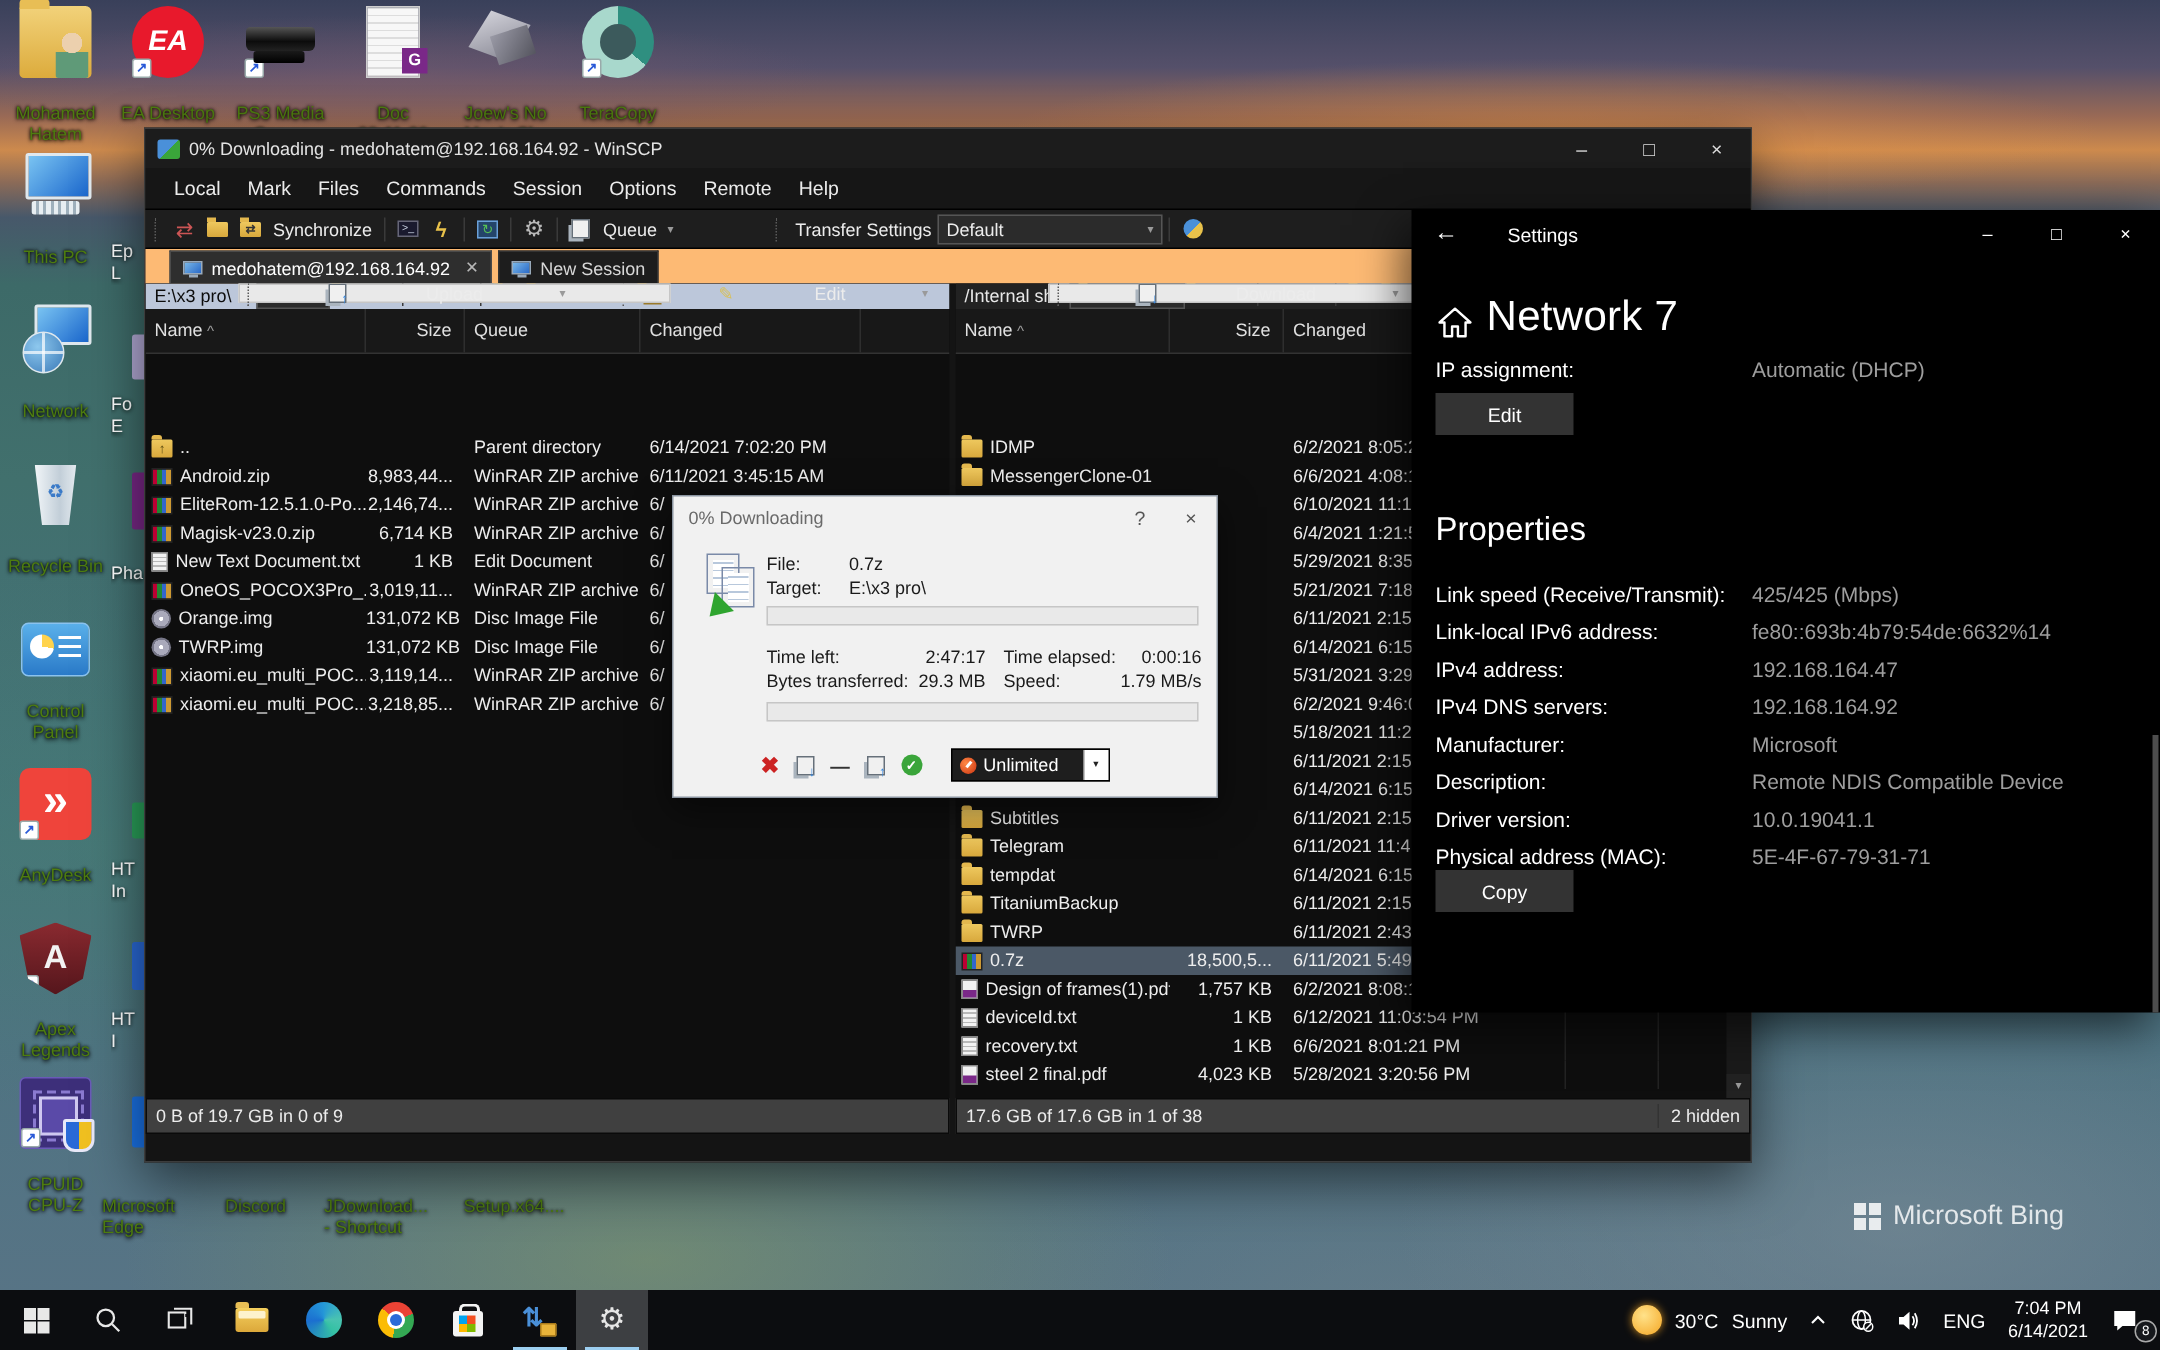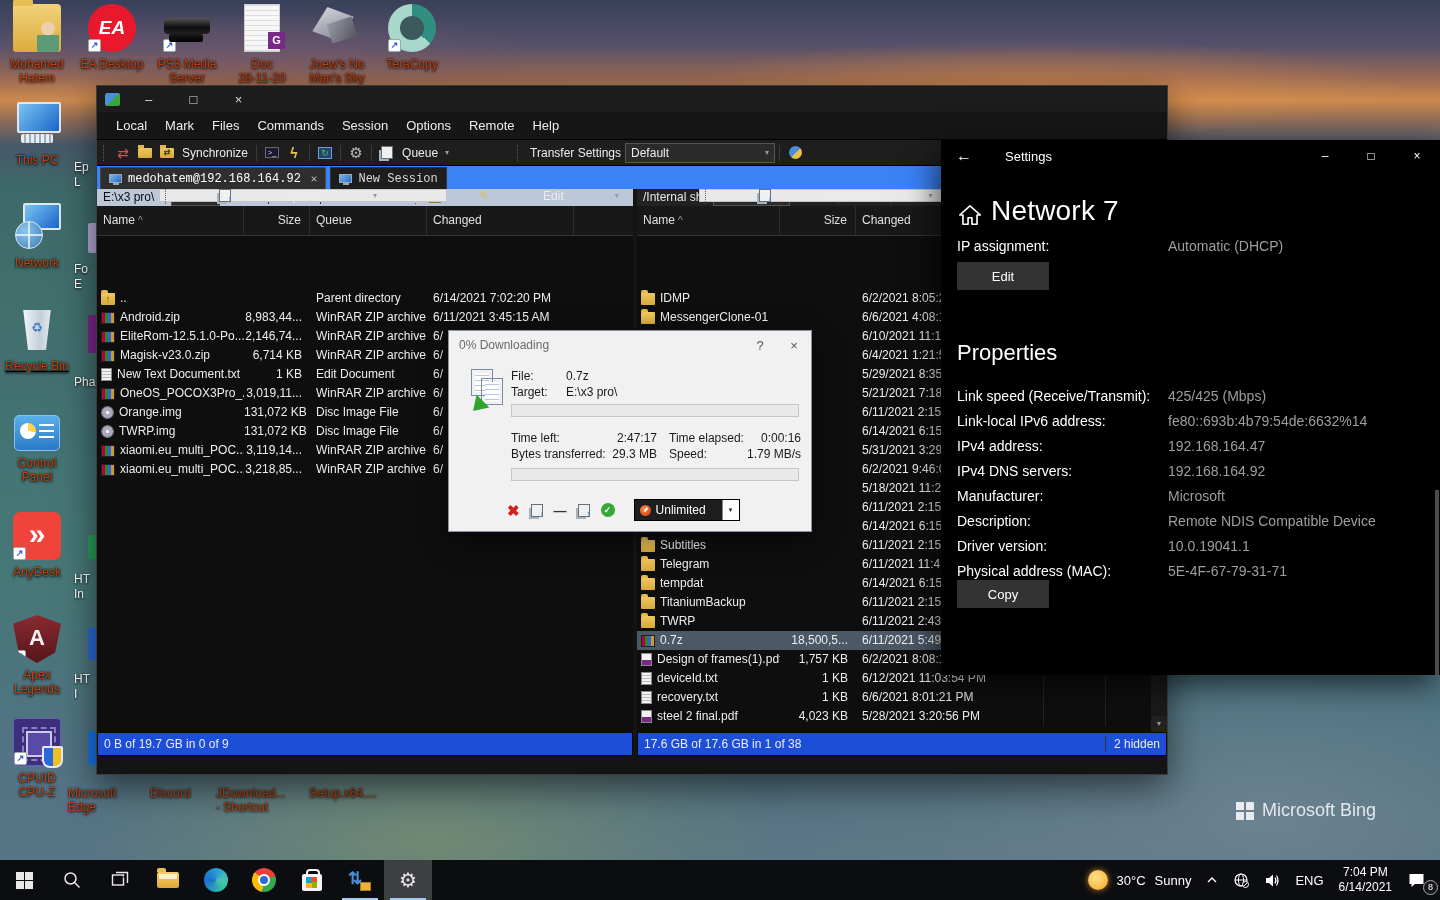--- a/index.html
+++ b/index.html
@@ -19,21 +19,21 @@
  radial-gradient(ellipse 420px 200px at 65% 880px, rgba(110,130,140,.45), transparent 70%),
  linear-gradient(180deg, #39405a 0px, #55506a 45px, #9a6a55 78px, #cd8a4d 100px, #8a6a58 122px, #47586a 145px, #3d6a68 190px, #41706d 320px, #45717b 540px, #4f7382 700px, #597486 900px);
 }
 .bing-mark { position:absolute; left:1236px; top:800px; display:flex; align-items:center; gap:8px;
  color:rgba(255,255,255,.82); font-size:18px; }
 .winlogo-sm { width:18px; height:18px; display:grid; grid-template-columns:8px 8px; grid-template-rows:8px 8px; gap:2px; opacity:.85; }
 .winlogo-sm i { background:#fff; }
 
 
 .dcell { position:absolute; width:70px; text-align:center; }
-.dlabel { margin-top:5px; font-size:12px; line-height:14px; color:#c2410c; white-space:pre-line;
+.dlabel { margin-top:16px; font-size:12px; line-height:14px; color:#4d7c0f; white-space:pre-line;
  text-shadow:0 1px 3px rgba(0,0,0,.95), 0 0 2px rgba(0,0,0,.9); }
 .dicon { position:relative; width:48px; height:48px; margin:0 auto; }
 .sc-badge { position:absolute; left:0px; bottom:0px; width:13px; height:13px; background:#fff;
  border:1px solid #9aa; border-radius:2px; color:#2a5ad8; font-size:9px; font-weight:bold;
  line-height:11px; text-align:center; }
 .frag { position:absolute; left:74px; width:22px; overflow:hidden; white-space:nowrap;
  font-size:12px; line-height:15px; color:#fff; text-shadow:0 1px 3px #000; text-align:left; }
 .sliver { position:absolute; left:88px; width:8px; border-radius:2px 0 0 2px; }
 
 
@@ -105,21 +105,21 @@
  background:linear-gradient(135deg,#4a90d9 0 50%, #3aa53a 50% 100%); }
 .title-text { font-size:12px; color:#e4e4e4; flex:1; white-space:nowrap; overflow:hidden; }
 .win-btns { display:flex; height:100%; }
 .win-btn { width:45px; height:100%; display:flex; align-items:center; justify-content:center;
  color:#dcdcdc; font-size:13px; }
 .ws-menu { height:28px; background:#161616; display:flex; align-items:center; padding-left:10px;
  border-bottom:1px solid #000; }
 .menu-item { font-size:13px; color:#ececec; padding:0 9px; line-height:27px; }
 .ws-toolbar { height:26px; background:#1e1e1e; display:flex; align-items:center; padding:0 4px;
  border-bottom:1px solid #000; }
-.ws-tabs { height:23px; background:#3b82f6; display:flex; align-items:flex-end; padding-left:3px;font-family:Liberation Mono, monospace; }
+.ws-tabs { height:23px; background:#fdba74; display:flex; align-items:flex-end; padding-left:16px; }
 .tab { height:22px; display:flex; align-items:center; padding:0 8px; font-size:12px; gap:6px; }
 .tab.active { background:#2e2e2e; border:1px solid #4a4a4a; border-bottom:none; color:#fff; }
 .tab.plain { color:#d8d8d8; background:#1d1d1d; border:1px solid #333; border-bottom:none; margin-left:4px; }
 .tab .tclose { color:#b8b8b8; font-size:11px; margin-left:4px; }
 
 .ws-panels { position:absolute; left:0; top:103px; width:1070px; height:543px; display:flex; }
 .panel { position:relative; background:#0e0e0e; overflow:hidden; }
 .panel.left { width:536px; }
 .panel.right { width:530px; }
 .splitter { width:4px; background:#141414; }
@@ -195,21 +195,21 @@
 .filterbox { width:16px; height:14px; border:1px solid #777; display:flex; align-items:center; justify-content:center; }
 .filterbox::after { content:"▼"; font-size:7px; color:#9ac; }
 .mini-monitor { width:13px; height:9px; background:linear-gradient(135deg,#7ab8e8,#2a6ac8); border:1px solid #9ab; position:relative; }
 .mini-monitor::after { content:""; position:absolute; left:3px; bottom:-3px; width:6px; height:2px; background:#9ab; }
 .pencil { color:#d8c05a; font-size:12px; }
 .renbox { width:14px; height:11px; border:1px solid #778; color:#99a; font-size:8px; line-height:10px; text-align:center; }
 .dim { opacity:.5; }
 
 
 .statusrow { position:absolute; left:0; top:646px; width:1070px; height:24px; display:flex; }
-.stbox { background:#1d4ed8; border:1px solid #0a0a0a; font-size:12px; color:#ececec;
+.stbox { background:#404040; border:1px solid #0a0a0a; font-size:12px; color:#ececec;
  display:flex; align-items:center; padding:0 6px; }
 .stbox.l { width:536px; }
 .stbox.r { width:530px; margin-left:4px; }
 .sthidden { margin-left:auto; border-left:1px solid #333; padding-left:8px; height:16px; line-height:16px; }
 .bottombar { position:absolute; left:0; top:670px; width:1070px; height:20px; background:#1b1b1b;
  display:flex; align-items:center; justify-content:flex-end; border-top:1px solid #000; }
 .bcell { border-left:1px solid #333; height:100%; display:flex; align-items:center; justify-content:center;
  font-size:12px; color:#e0e0e0; }
 .mini-lock { width:10px; height:8px; background:#8a8a8a; border-radius:1px; position:relative; margin-top:4px; }
 .mini-lock::before { content:""; position:absolute; left:2px; top:-5px; width:6px; height:5px;
@@ -361,21 +361,21 @@
         <div class="dlabel">TeraCopy</div>
       </div>
       <div class="dcell" style="left: 2px; top: 100px;">
         <div class="dicon dsk-thispc"></div>
         <div class="dlabel">This PC</div>
       </div>
       <div class="dcell" style="left: 2px; top: 203px;">
         <div class="dicon dsk-network"></div>
         <div class="dlabel">Network</div>
       </div>
-      <div class="dcell" style="left: 2px; top: 306px; text-decoration: underline;">
+      <div class="dcell" style="left: 2px; top: 306px;">
         <div class="dicon dsk-recyclebin"></div>
         <div class="dlabel">Recycle Bin</div>
       </div>
       <div class="dcell" style="left: 2px; top: 409px;">
         <div class="dicon dsk-controlpanel"></div>
         <div class="dlabel">Control
 Panel</div>
       </div>
       <div class="dcell" style="left: 2px; top: 512px;">
         <div class="dicon dsk-anydesk">
@@ -425,20 +425,21 @@
         <i></i>
         <i></i>
         <i></i>
       </span>
     <span>Microsoft Bing</span>
   </div>
 
   <div class="winscp">
     <div class="ws-title">
       <span class="title-ic"></span>
+      <span class="title-text">0% Downloading - medohatem@192.168.164.92 - WinSCP</span>
       <div class="win-btns">
         <div class="win-btn">–</div>
         <div class="win-btn">□</div>
         <div class="win-btn">×</div>
       </div>
     </div>
     <div class="ws-menu" id="ws-menu">
         <span class="menu-item">Local</span>
         <span class="menu-item">Mark</span>
         <span class="menu-item">Files</span>

